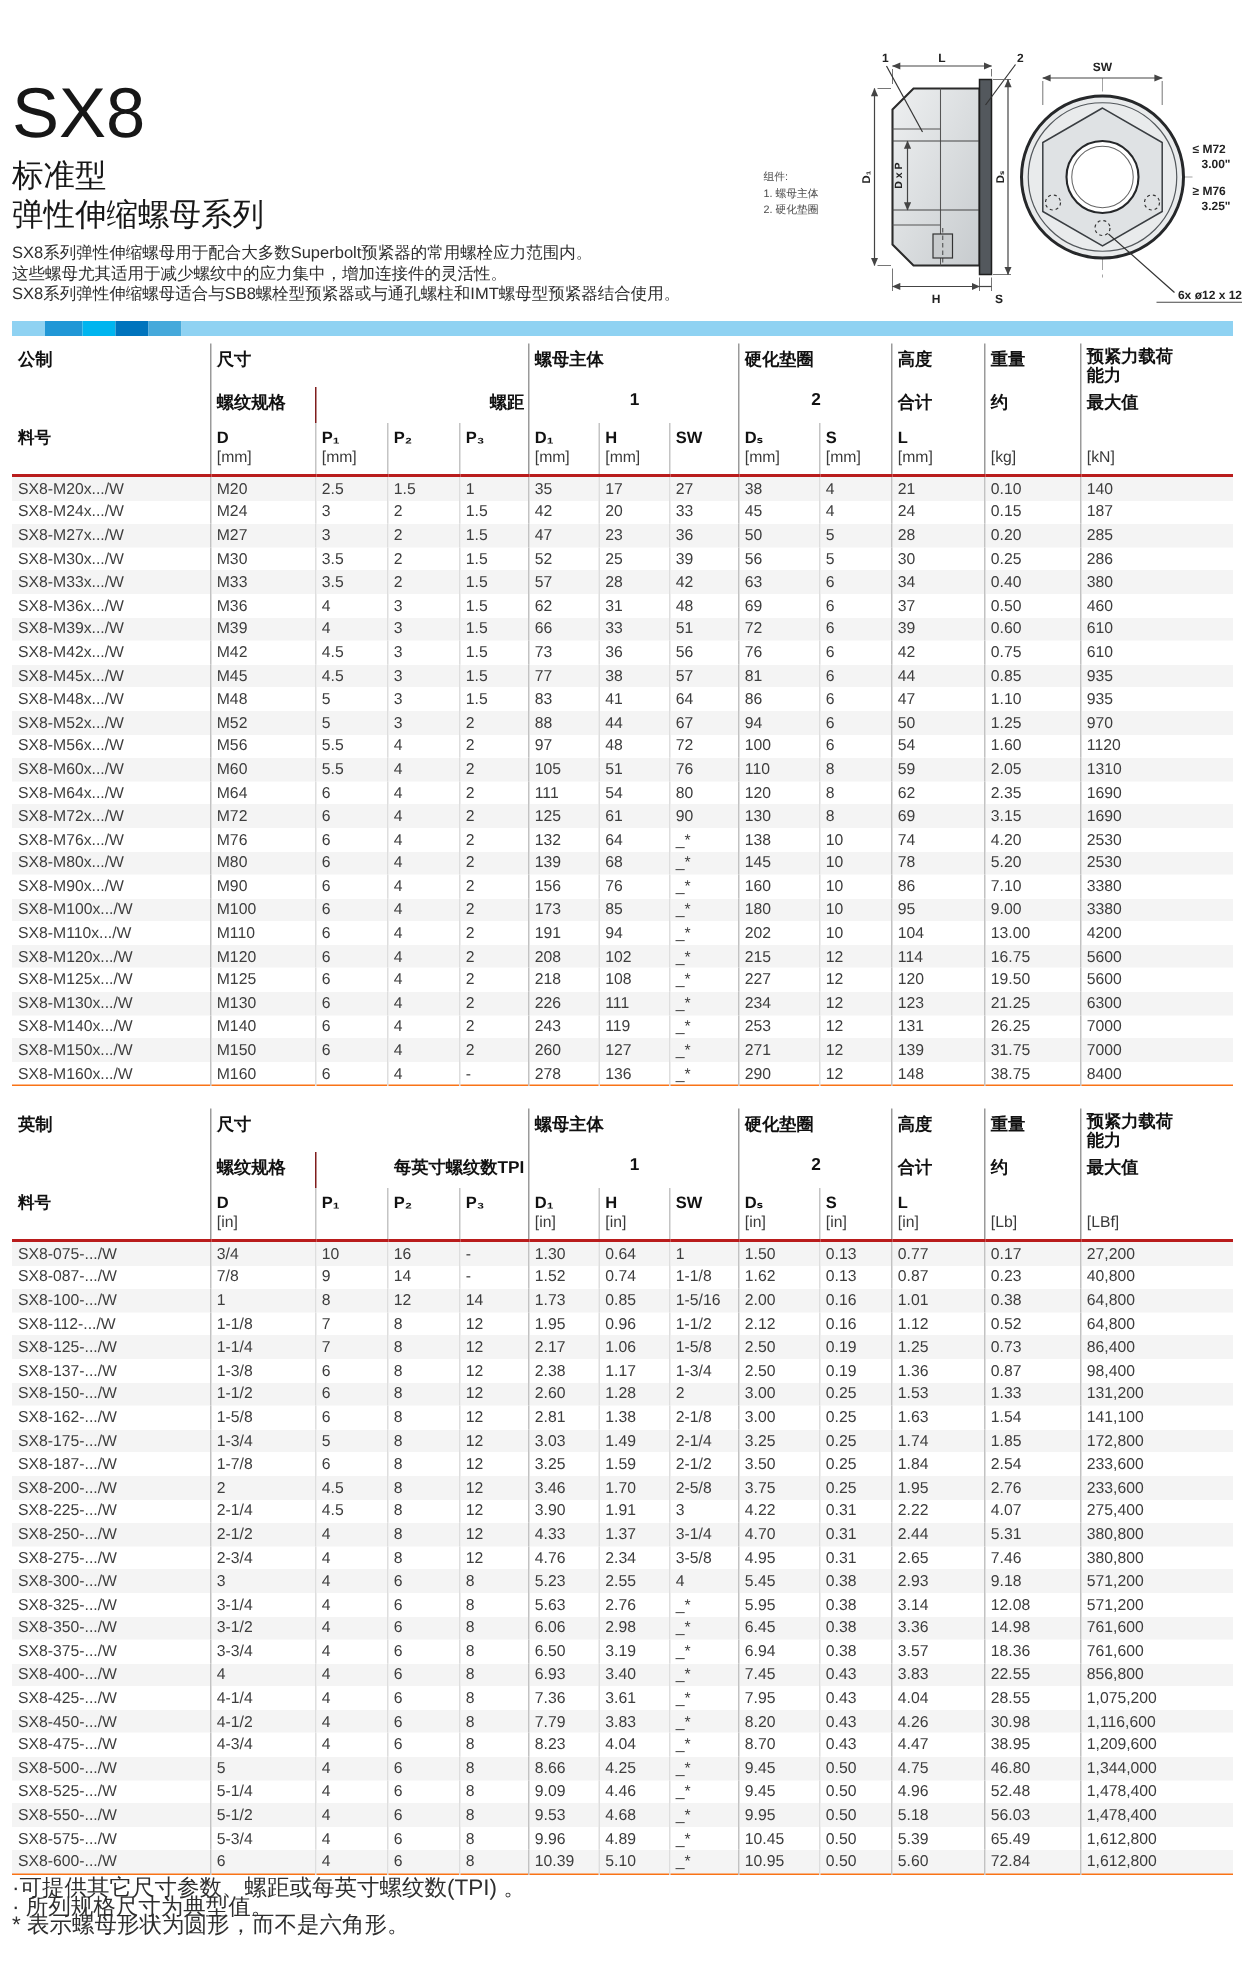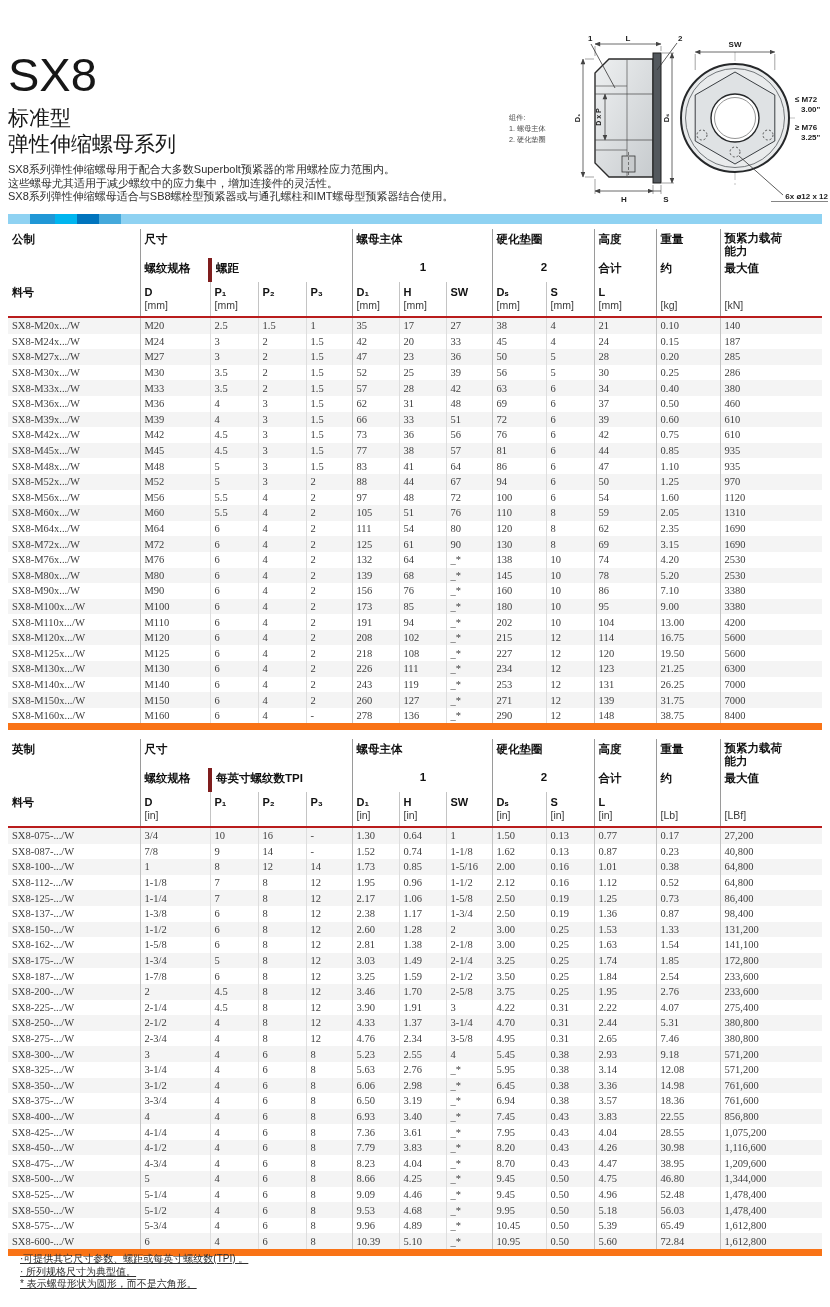--- a/index.html
+++ b/index.html
@@ -32,35 +32,35 @@
            padding:3px 2px 0 4px;white-space:nowrap;}
   thead tr.r1 th{height:23px;}
   thead tr.r2 th{height:21px;}
   thead tr.r3 th{height:31px;border-bottom:2px solid #b91c1c;}
   thead th .wrapcap{white-space:normal;max-width:62px;line-height:13px;}
   thead th.center{text-align:center;}
   th .cn{font-weight:bold;font-size:11px;height:14px;line-height:14px;}
   th .cu{font-weight:normal;font-size:10.5px;height:13px;line-height:13px;color:#3a3a3a;}
 
   .gb{border-left:1px solid #9a9a9a;}
-  .sb{border-left:4px solid #7f1d1d;}
+  .sb{border-left:1px solid #7f1d1d;text-align:right;}
   thead tr.r3 th.c1,thead tr.r3 th.c5,thead tr.r3 th.c8,thead tr.r3 th.c10,
   thead tr.r3 th.c11,thead tr.r3 th.c12{border-left:1px solid #9a9a9a;}
   thead tr.r3 th.c2,thead tr.r3 th.c3,thead tr.r3 th.c4,thead tr.r3 th.c6,
   thead tr.r3 th.c7,thead tr.r3 th.c9{border-left:1px solid #c4c4c4;}
 
-  tbody{border-bottom:7px solid #f97316;font-family:Liberation Serif, serif;}
+  tbody{border-bottom:1px solid #f97316;}
   tbody td{height:15.6px;padding:0 0 0 4px;font-size:10.5px;color:#3d3d3d;
            white-space:nowrap;overflow:hidden;vertical-align:middle;}
   tbody tr:nth-child(odd){background:#f4f4f4;}
   tbody td.c1,tbody td.c5,tbody td.c8,tbody td.c10,tbody td.c11,tbody td.c12{border-left:1px solid #c2c2c2;}
   tbody td.c2,tbody td.c3,tbody td.c4,tbody td.c6,tbody td.c7,tbody td.c9{border-left:1px solid #dedede;}
 
   
-  .footnotes{position:absolute;left:20px;top:1253px;font-size:10px;line-height:12.5px;color:#2e2e2e;text-decoration:underline;}
+  .footnotes{position:absolute;left:8px;top:1253px;font-size:15px;line-height:12.5px;color:#2e2e2e;}
 </style>
 </head>
 <body>
 
 <div id="page">
 
   <div class="title">SX8</div>
   <div class="subtitle">
     <div>标准型</div>
     <div>弹性伸缩螺母系列</div>

